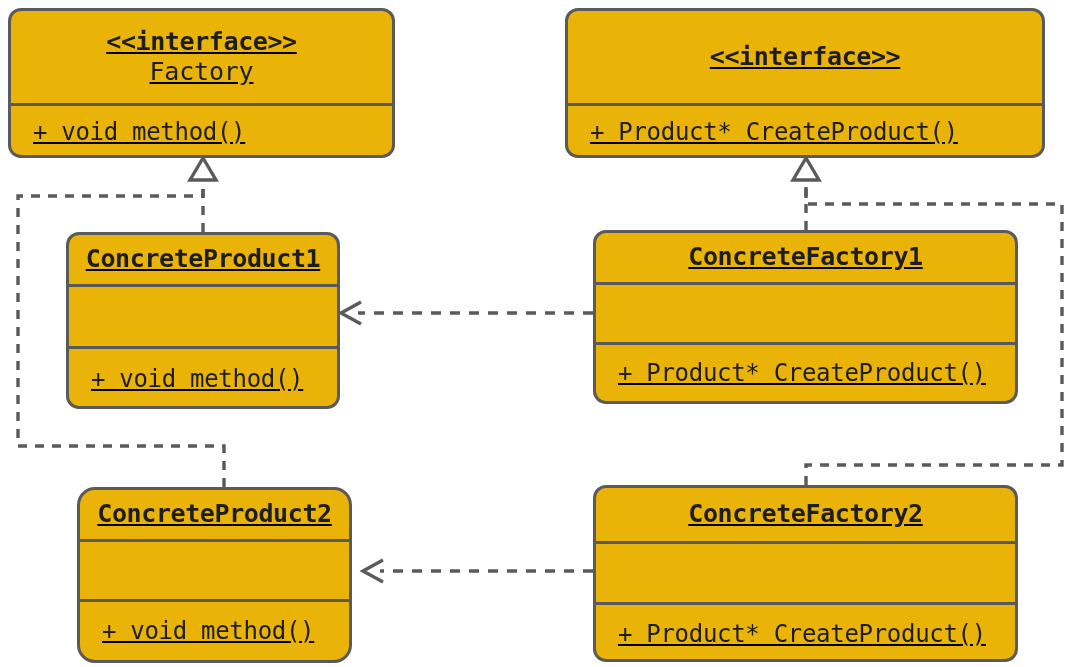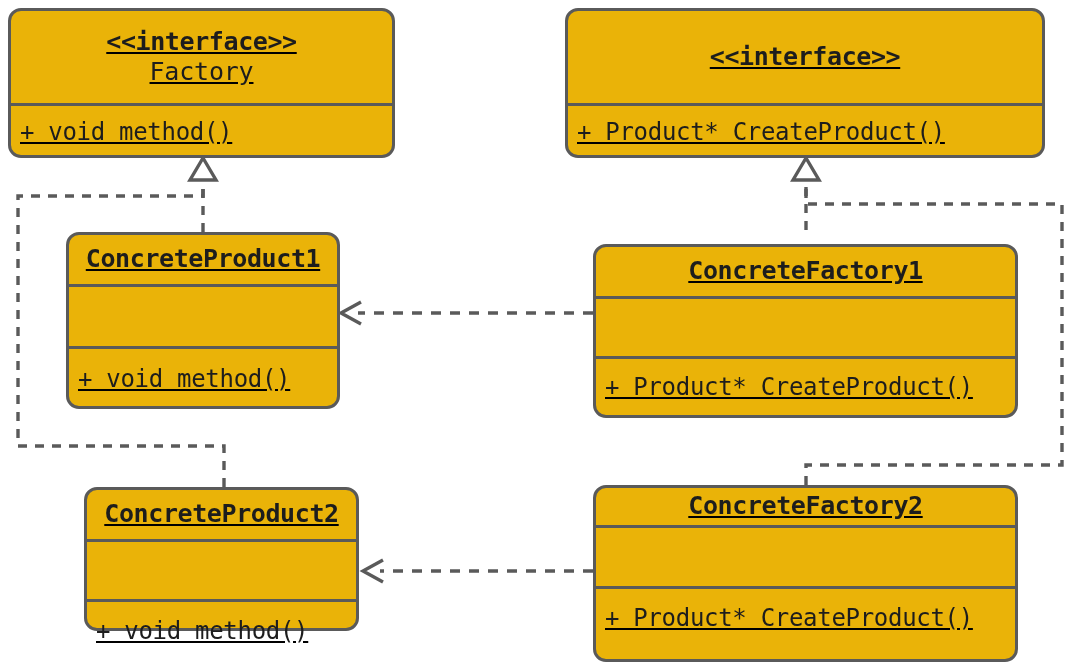--- a/index.html
+++ b/index.html
@@ -57,21 +57,21 @@
     letter-spacing: -0.2px;
   }
   .class-title.bold {
     font-weight: bold;
     letter-spacing: -0.4px;
   }
   .member-line {
     text-align: left;
     font-size: 24px;
     color: #1d1d1d;
-    padding-left: 9px;
+    padding-left: 22px;
     line-height: 1.2;
     letter-spacing: -0.3px;
     white-space: pre;
   }
   .empty-compartment {
     min-height: 10px;
   }
 </style>
 </head>
 <body>
@@ -129,41 +129,41 @@
 <div class="uml-box" id="box-concrete-product-1" style="left:66px; top:232px; width:274px; height:177px;">
   <div class="compartment divided" style="height:52px;">
     <div class="class-title bold">ConcreteProduct1</div>
   </div>
   <div class="compartment divided empty-compartment" style="height:62px;"></div>
   <div class="compartment" style="height:60px;">
     <div class="member-line">+ void method()</div>
   </div>
 </div>
 
-<div class="uml-box" id="box-concrete-factory-1" style="left:593px; top:230px; width:425px; height:174px;margin-top:14px;">
+<div class="uml-box" id="box-concrete-factory-1" style="left:593px; top:230px; width:425px; height:174px;">
   <div class="compartment divided" style="height:52px;">
     <div class="class-title bold">ConcreteFactory1</div>
   </div>
   <div class="compartment divided empty-compartment" style="height:60px;"></div>
   <div class="compartment" style="height:56px;">
     <div class="member-line">+ Product* CreateProduct()</div>
   </div>
 </div>
 
-<div class="uml-box" id="box-concrete-product-2" style="left:84px; top:487px; width:275px; height:144px;">
+<div class="uml-box" id="box-concrete-product-2" style="left:77px; top:487px; width:275px; height:176px;border-radius:18px;">
   <div class="compartment divided" style="height:52px;">
     <div class="class-title bold">ConcreteProduct2</div>
   </div>
   <div class="compartment divided empty-compartment" style="height:60px;"></div>
   <div class="compartment" style="height:58px;">
     <div class="member-line">+ void method()</div>
   </div>
 </div>
 
 <div class="uml-box" id="box-concrete-factory-2" style="left:593px; top:485px; width:425px; height:177px;">
-  <div class="compartment divided" style="height:40px;">
+  <div class="compartment divided" style="height:56px;">
     <div class="class-title bold">ConcreteFactory2</div>
   </div>
   <div class="compartment divided empty-compartment" style="height:61px;"></div>
   <div class="compartment" style="height:58px;">
     <div class="member-line">+ Product* CreateProduct()</div>
   </div>
 </div>
 
 </body></html>

